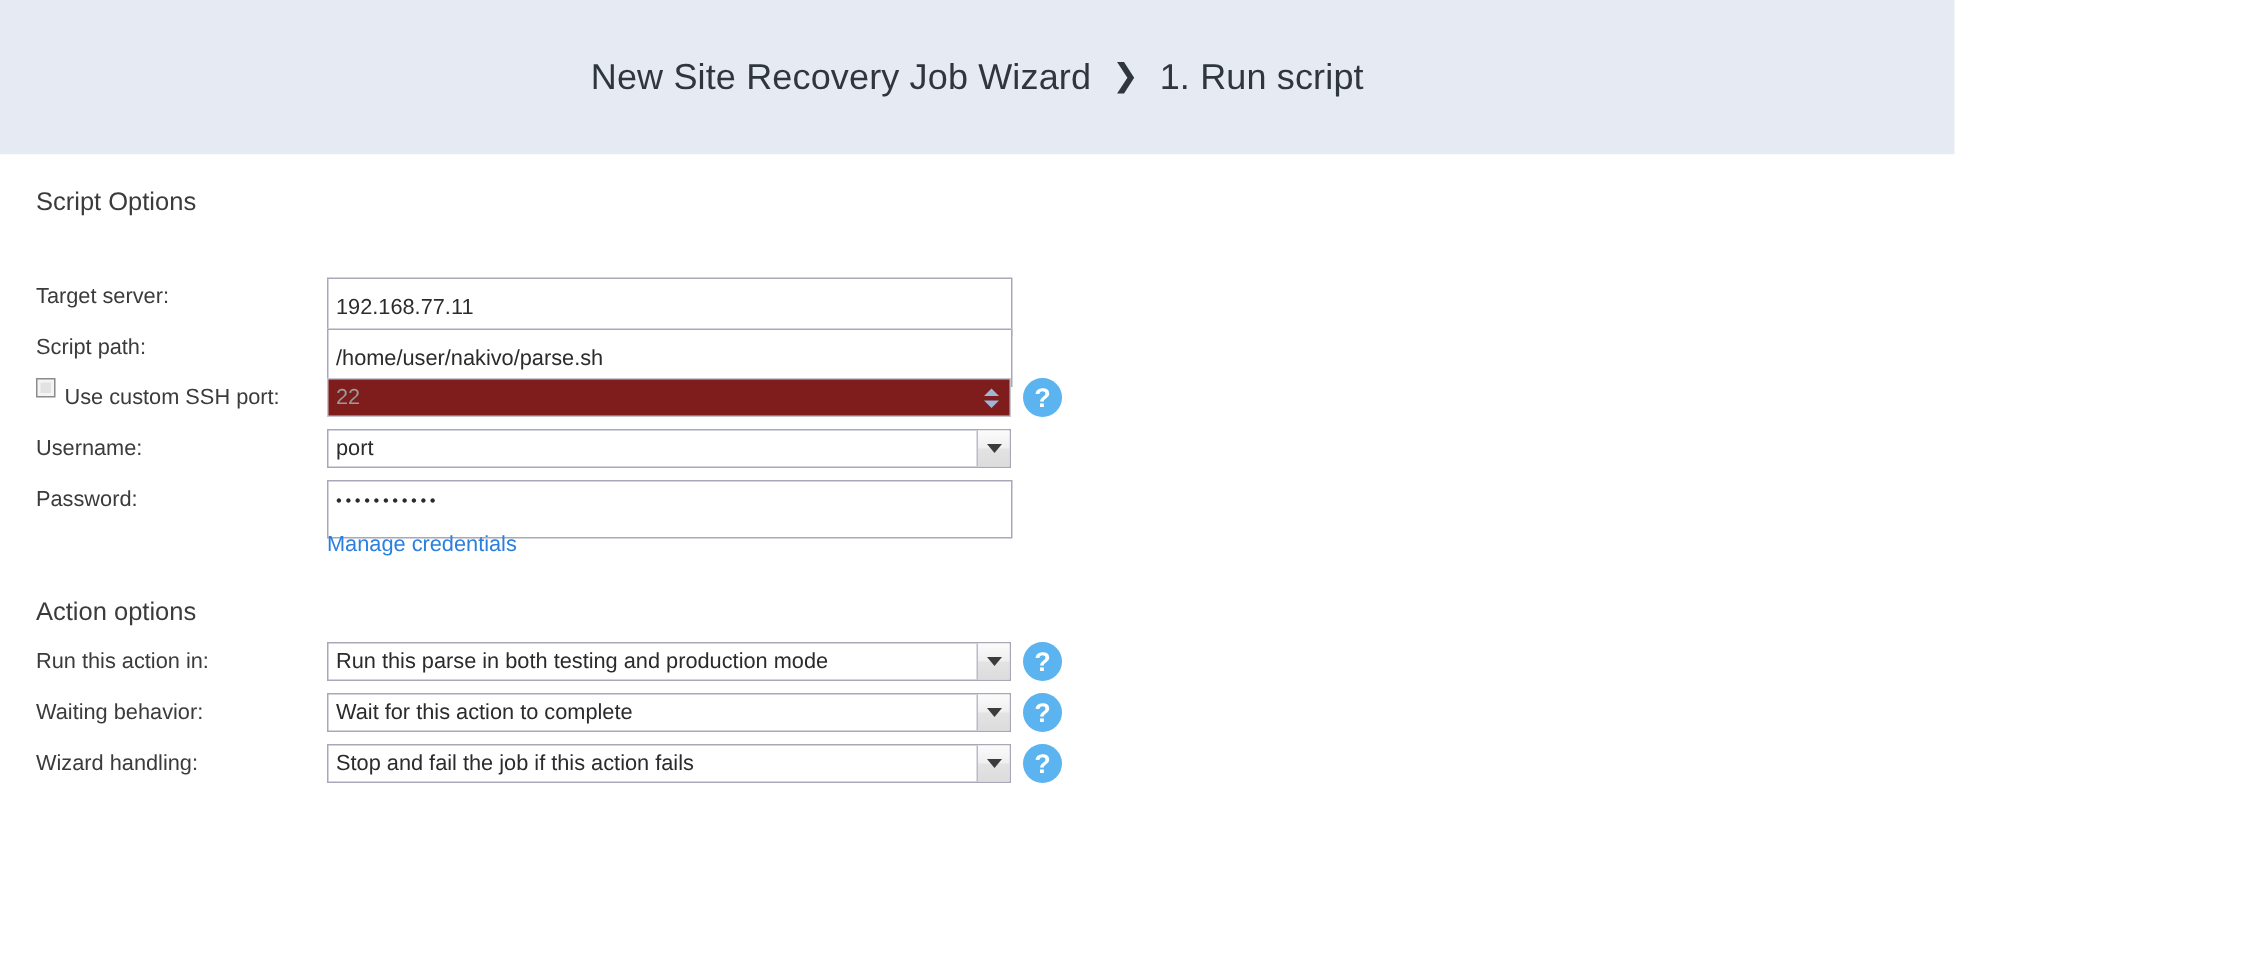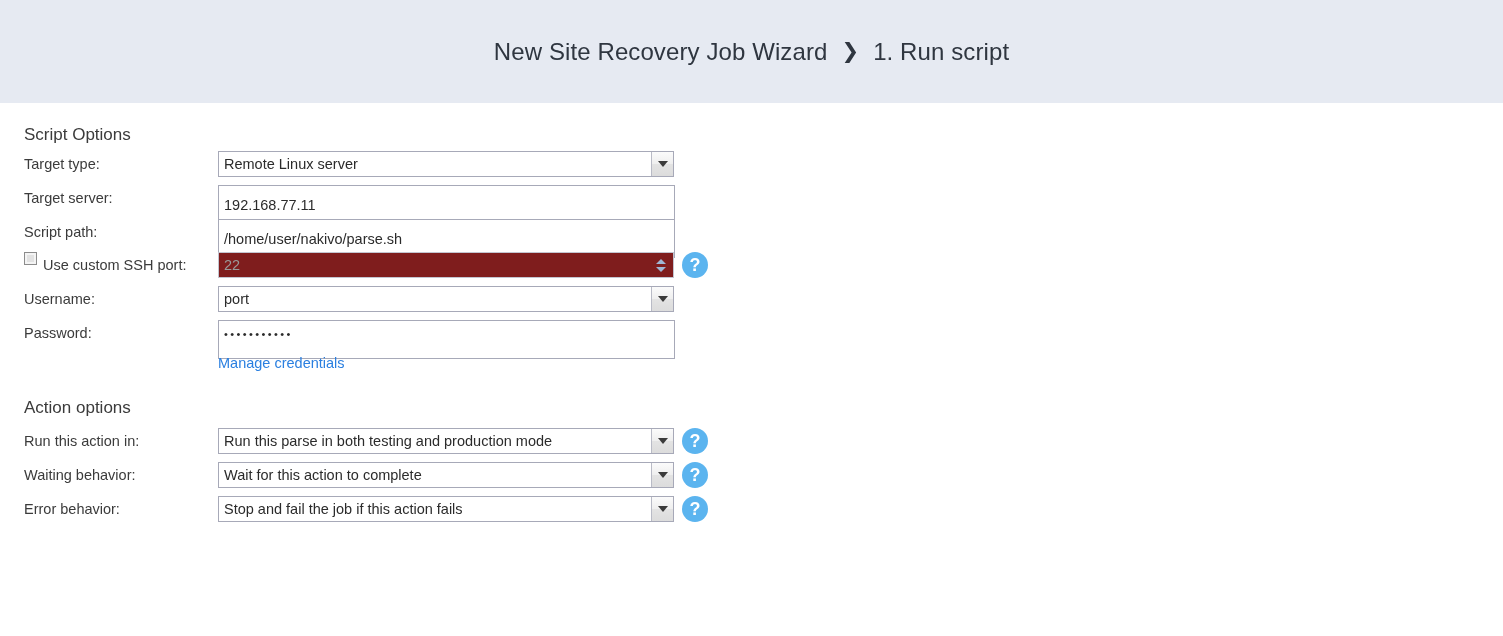--- a/index.html
+++ b/index.html
@@ -15,21 +15,21 @@
     position: relative;
     font-family: "Liberation Sans", "DejaVu Sans", sans-serif;
     color: #333333;
     overflow: hidden;
   }
 
   
   .wizard-header {
     position: absolute;
     left: 0; top: 0;
-    width: 1503px;
+    width: 1303px;
     height: 103px;
     background: #e6eaf2;
     display: flex;
     align-items: center;
     justify-content: center;
   }
   .breadcrumb {
     display: flex;
     align-items: center;
     gap: 14px;
@@ -253,29 +253,20 @@
     <span class="crumb">New Site Recovery Job Wizard</span>
     <span class="sep">❯</span>
     <span class="crumb">1. Run script</span>
   </div>
 </div>
 
 <div class="form-body">
 
   <div class="section-title" id="script-options-title">Script Options</div>
 
-  <div class="row" style="top:48px">
-    <span class="lbl">Target type:</span>
-    <div class="ctrl combo">
-      <span class="val">Remote Linux server</span>
-      <span class="arrow-btn">
-          <i class="chev-down"></i>
-        </span>
-    </div>
-  </div>
 
   <div class="row" style="top:82px">
     <span class="lbl">Target server:</span>
     <input class="ctrl txt" type="text" value="192.168.77.11" style="">
   </div>
 
   <div class="row" style="top:116px">
     <span class="lbl">Script path:</span>
     <input class="ctrl txt" type="text" value="/home/user/nakivo/parse.sh" style="">
   </div>
@@ -332,21 +323,21 @@
     <div class="ctrl combo">
       <span class="val">Wait for this action to complete</span>
       <span class="arrow-btn">
           <i class="chev-down"></i>
         </span>
     </div>
     <span class="help-icon">?</span>
   </div>
 
   <div class="row" style="top:393px">
-    <span class="lbl">Error behavior:</span>
+    <span class="lbl">Wizard handling:</span>
     <div class="ctrl combo">
       <span class="val">Stop and fail the job if this action fails</span>
       <span class="arrow-btn">
           <i class="chev-down"></i>
         </span>
     </div>
     <span class="help-icon">?</span>
   </div>
 
 </div>

